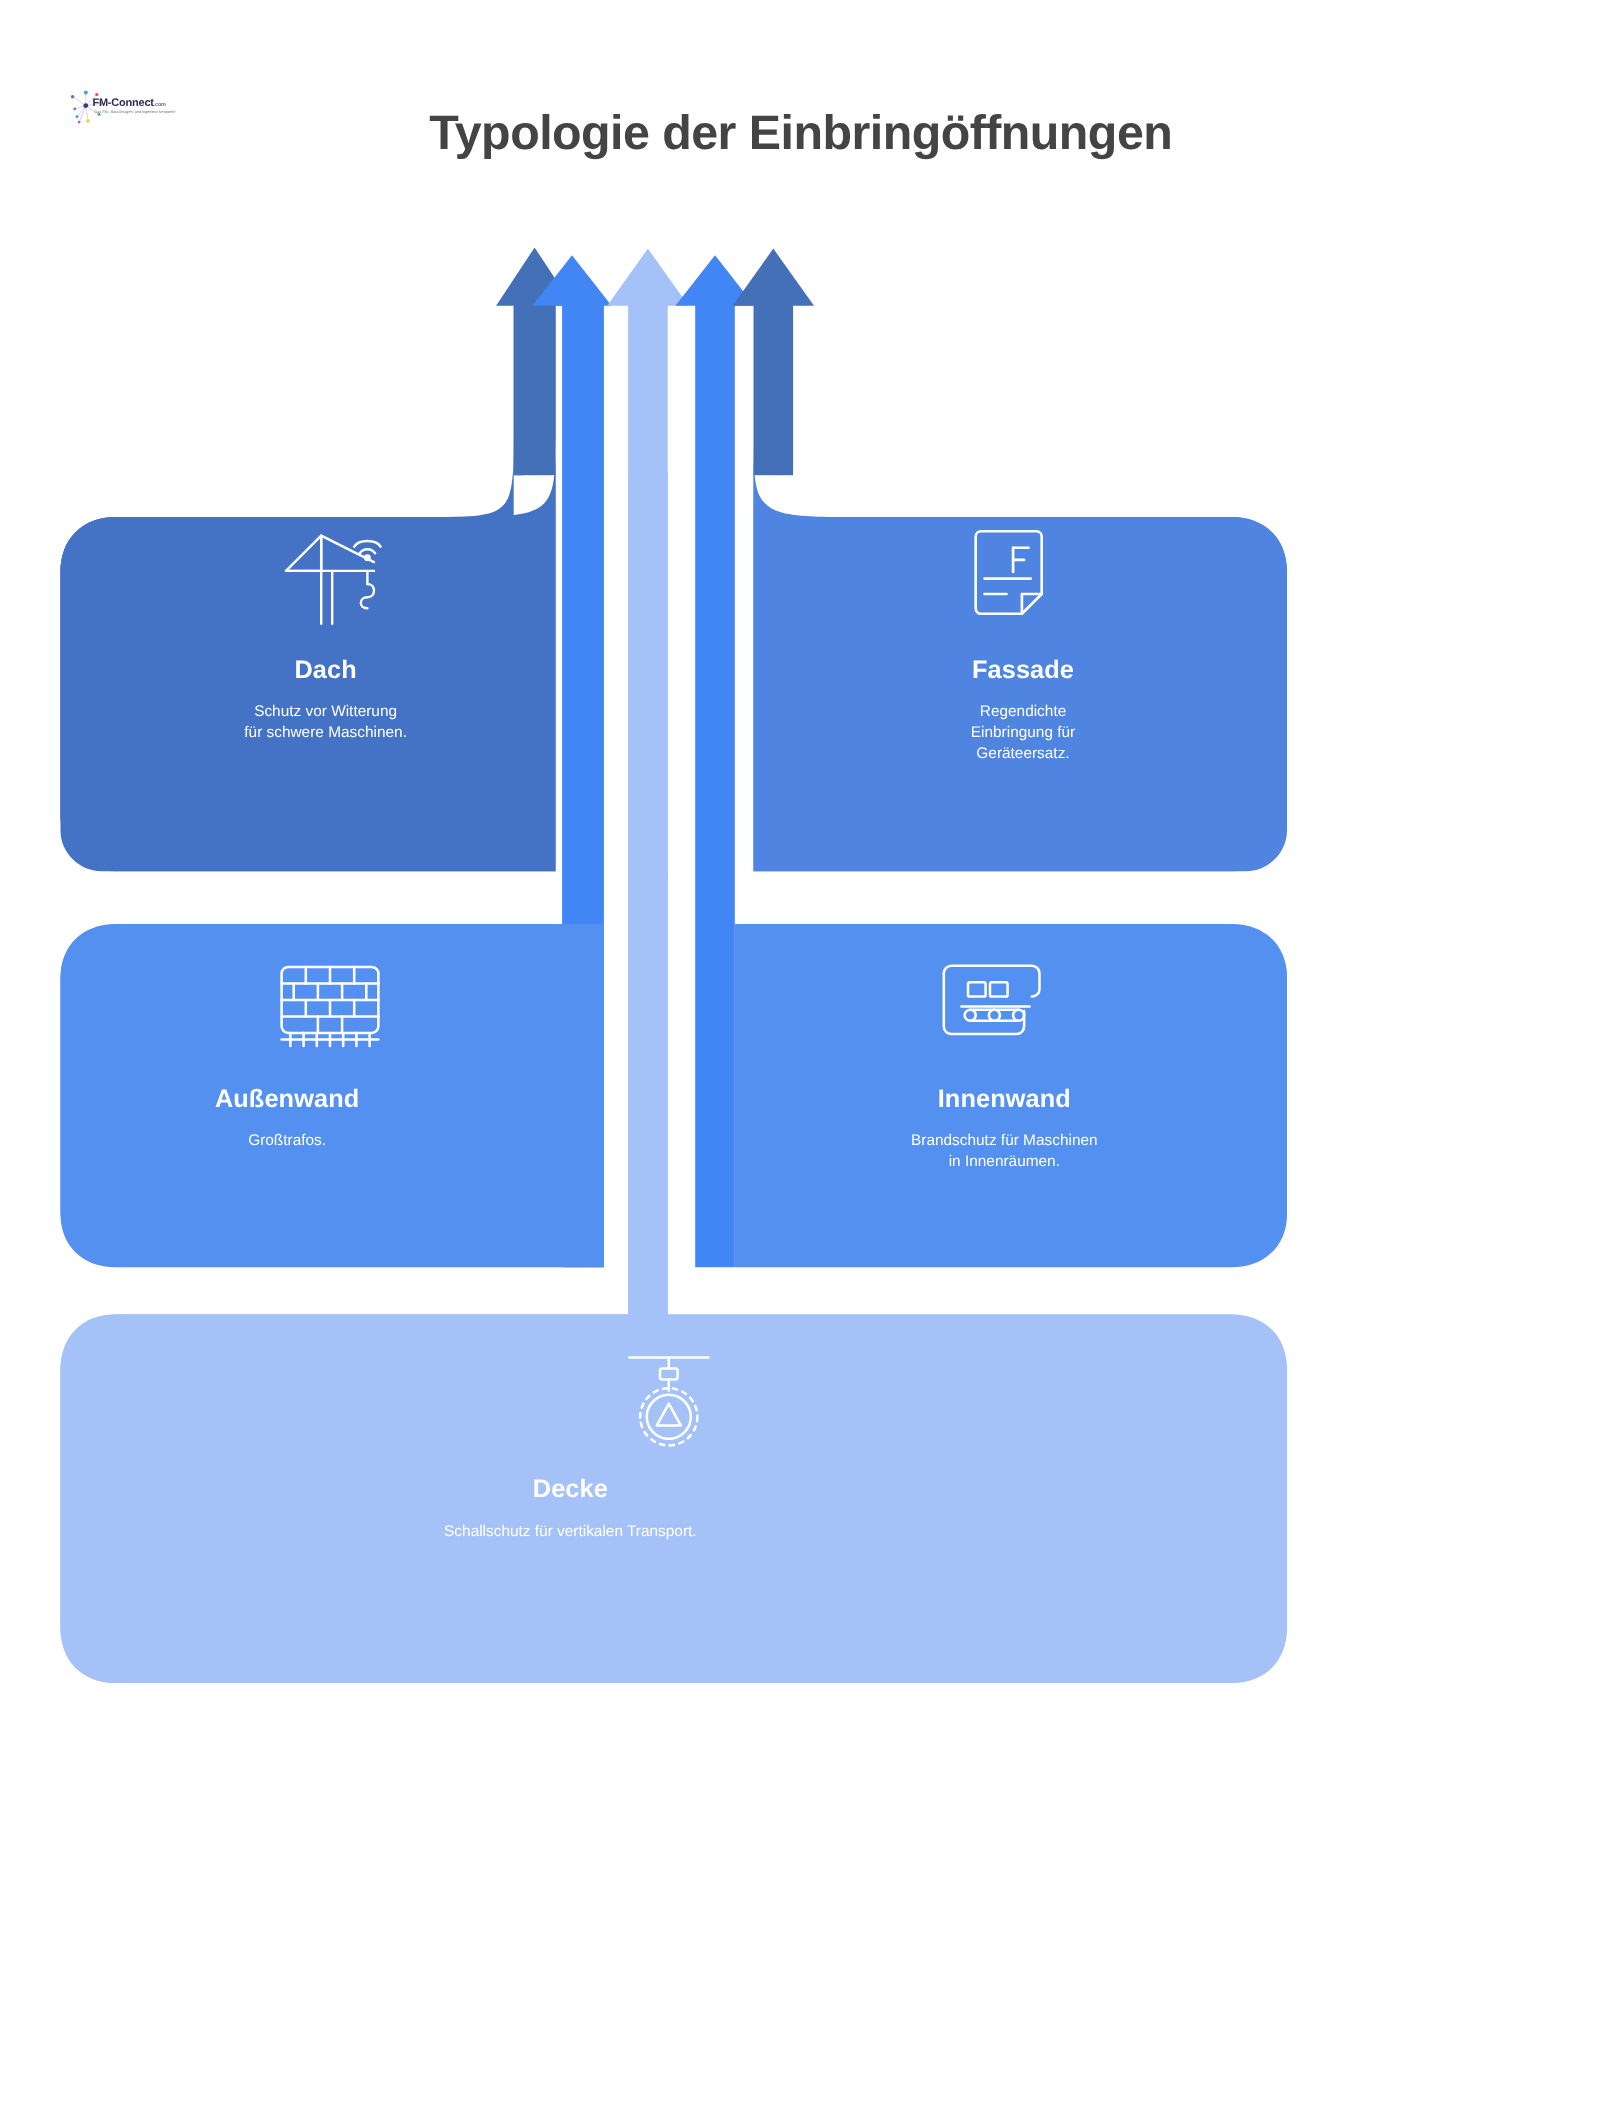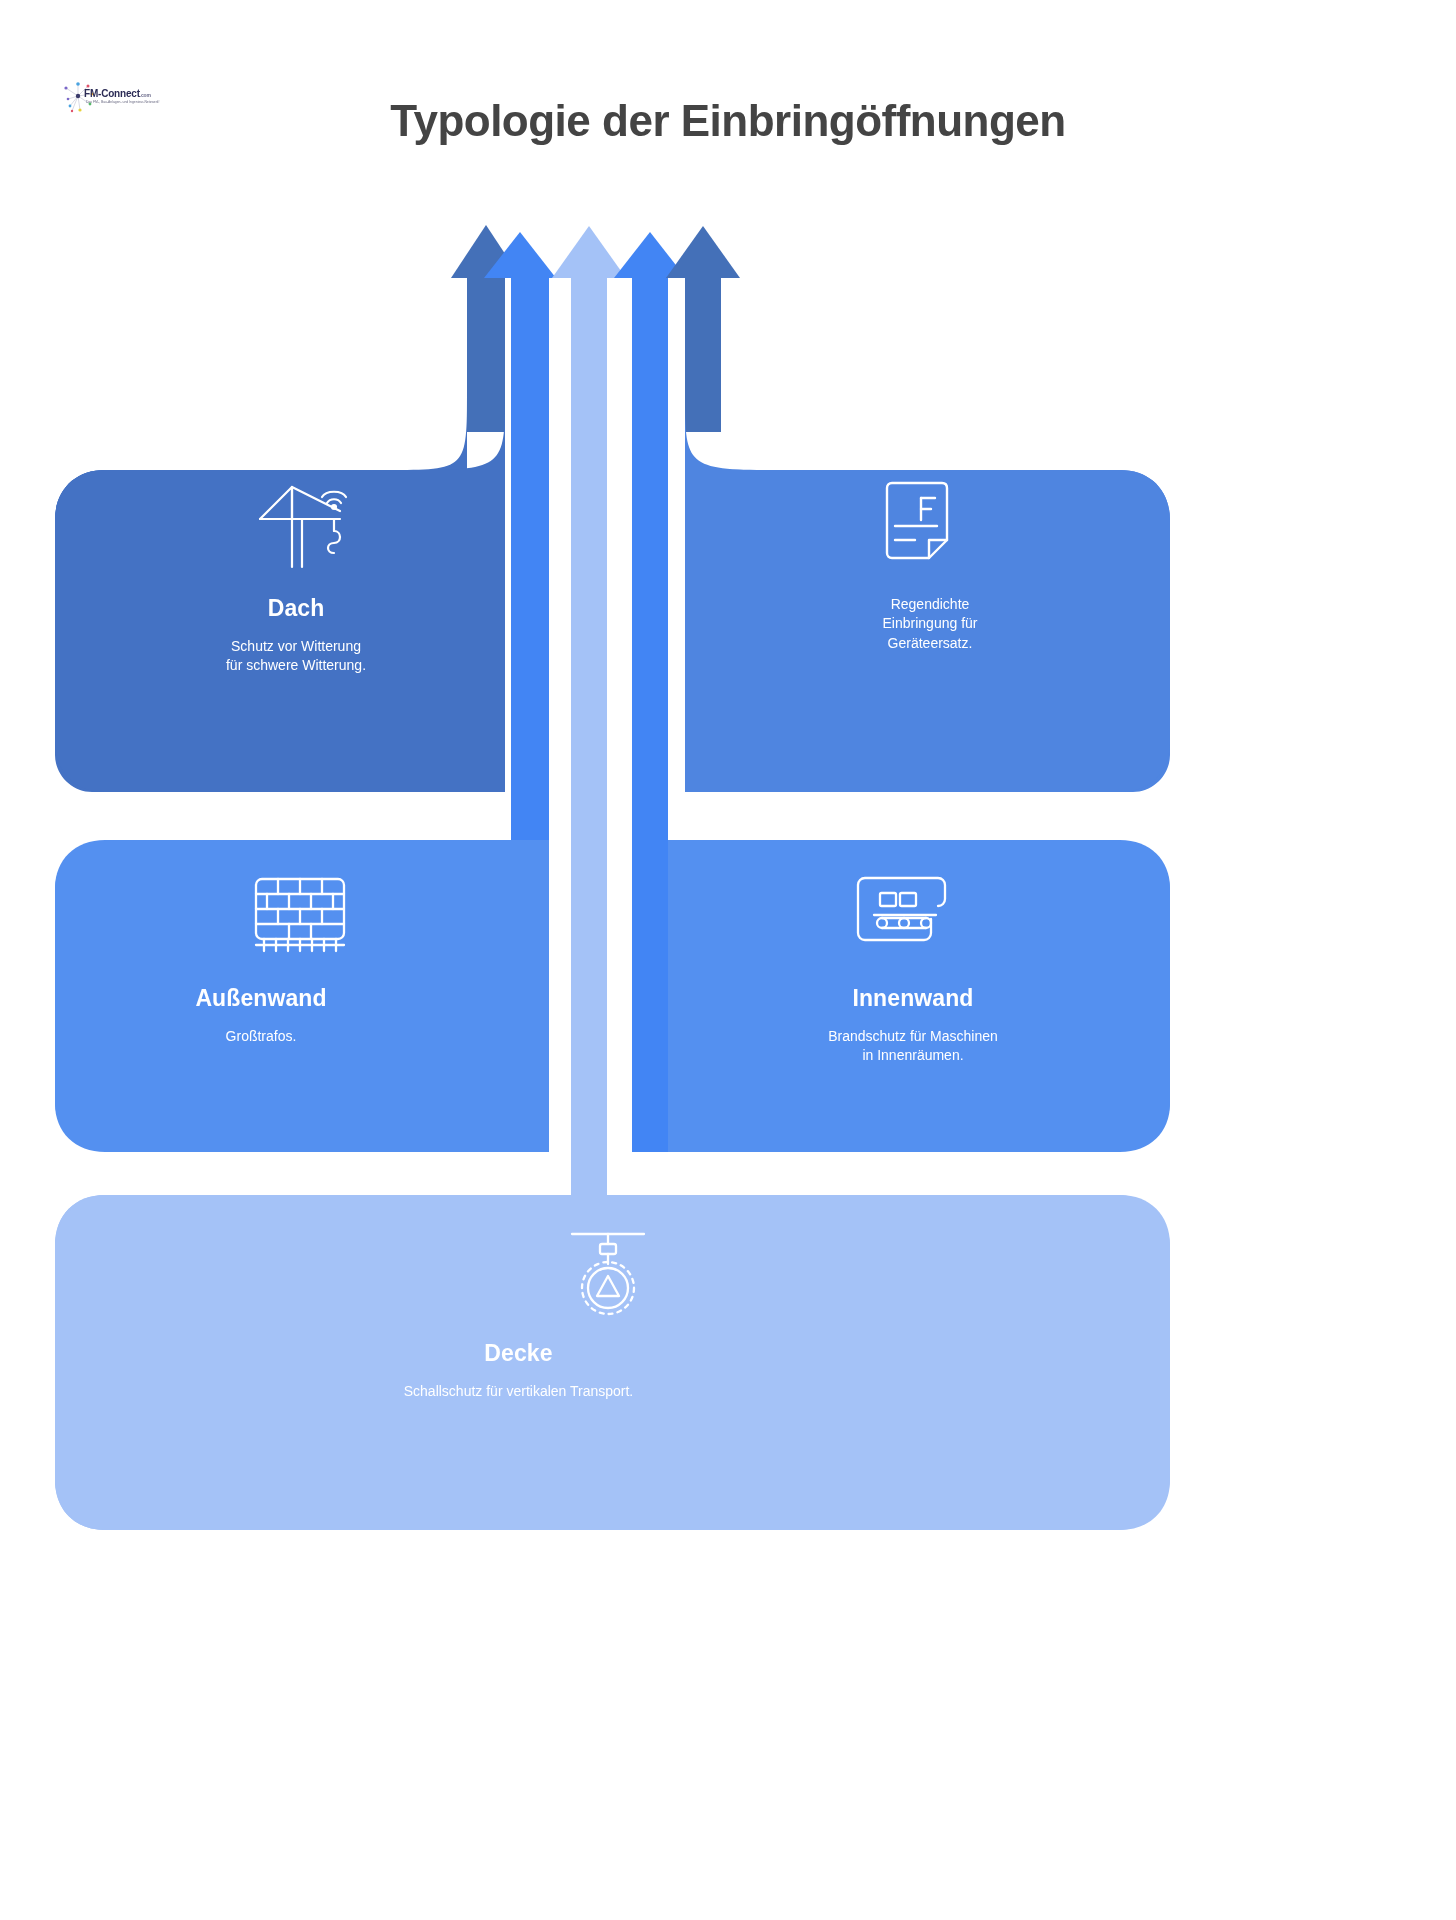--- a/index.html
+++ b/index.html
@@ -288,25 +288,26 @@
       <circle cx="46" cy="62" r="26" stroke-dasharray="4 5"></circle>
       <circle cx="46" cy="62" r="20"></circle>
       <path d="M46 50 L57 70 L35 70 Z"></path>
     </svg>
   </div>
 
   <div class="card-label" style="left:55px; top:595px; width:482px;">
     <div class="card-title">Dach</div>
     <div class="card-desc">
       <div>Schutz vor Witterung</div>
-      <div>für schwere Witterung.</div>
+      <div>für schwere Maschinen.</div>
     </div>
   </div>
 
   <div class="card-label" style="left:690px; top:595px; width:480px;">
+    <div class="card-title">Fassade</div>
     <div class="card-desc">
       <div>Regendichte</div>
       <div>Einbringung für</div>
       <div>Geräteersatz.</div>
     </div>
   </div>
 
   <div class="card-label" style="left:55px; top:985px; width:412px;">
     <div class="card-title">Außenwand</div>
     <div class="card-desc">

